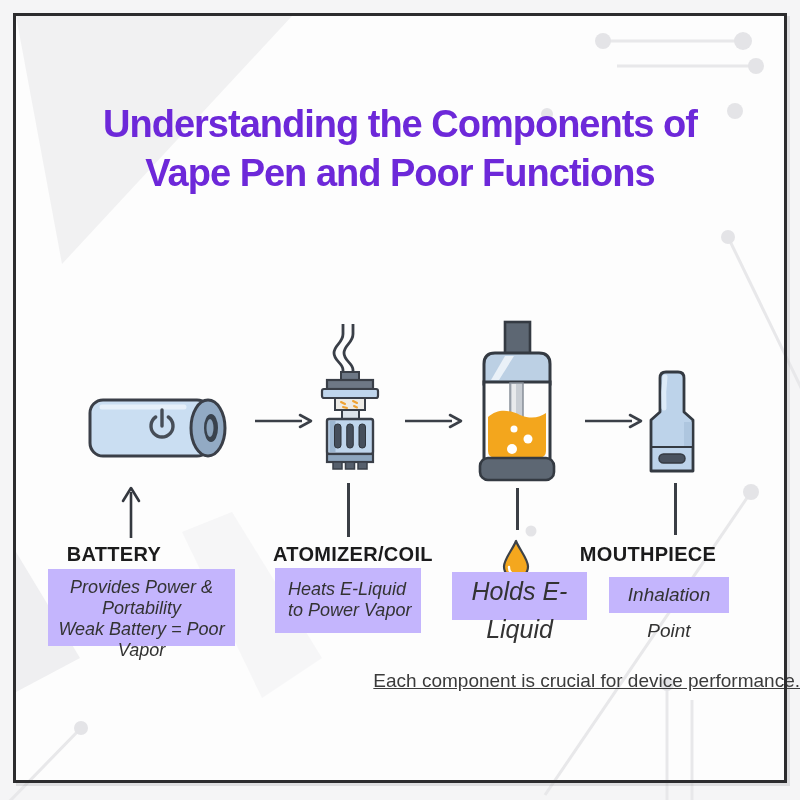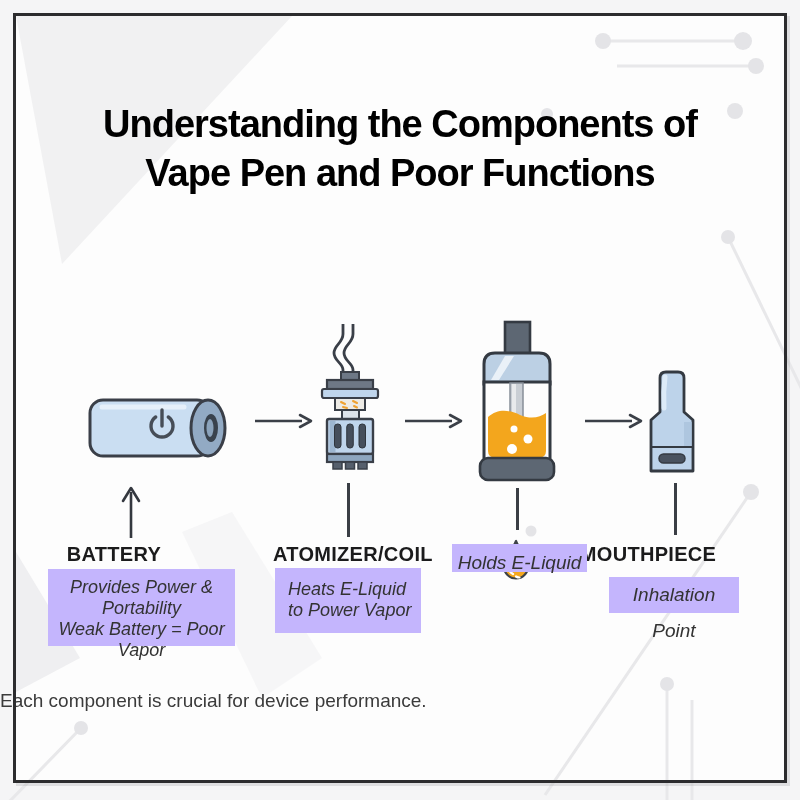--- a/index.html
+++ b/index.html
@@ -13,35 +13,35 @@
   .frame-bg{left:13px;top:13px;width:774px;height:770px;background:#fdfdfd;}
   .frame-border{
     left:13px;top:13px;width:774px;height:770px;box-sizing:border-box;
     border:3px solid #2c2c2e;background:transparent;z-index:4;
     box-shadow:3px 3px 0 rgba(120,120,125,0.18);
   }
   .decor{left:0;top:0;z-index:1;}
   .content{position:absolute;left:0;top:0;width:800px;height:800px;z-index:3;}
   .title{
     left:0;top:100px;width:800px;text-align:center;
-    font-size:38px;line-height:49px;font-weight:bold;color:#000000;
+    font-size:38px;line-height:49px;font-weight:bold;color:#6d28d9;
     letter-spacing:-1px;
   }
   .comp-label{
     font-weight:bold;font-size:20px;color:#1b1b1c;text-align:center;
     letter-spacing:0.3px;
   }
   .desc-box{
     background:#c4b5fd;color:#333;font-size:18px;line-height:21px;
     text-align:center;white-space:pre-line;box-sizing:border-box;font-style:italic;
   }
   .vline{background:#3a3e45;}
   .caption{
-    left:0;top:690px;width:800px;text-align:left;
-    font-size:19px;color:#3b3b3b;
+    left:0;top:670px;width:800px;text-align:right;
+    font-size:19px;color:#3b3b3b;text-decoration:underline;
   }
 </style>
 </head>
 <body>
 
 <div class="abs frame-bg"></div>
 
 <svg class="abs decor" width="800" height="800" viewBox="0 0 800 800">
   <g>
     <polygon points="16,16 292,16 62,264" fill="#f1f1f2"></polygon>
@@ -178,18 +178,18 @@
 
   <div class="abs comp-label" style="left:39px;top:543px;width:150px;">BATTERY</div>
   <div class="abs comp-label" style="left:273px;top:543px;width:150px;">ATOMIZER/COIL</div>
   <div class="abs comp-label" style="left:573px;top:543px;width:150px;">MOUTHPIECE</div>
 
   <div class="abs desc-box" style="left:48px;top:569px;width:187px;height:77px;padding-top:8px;">Provides Power &amp;
 Portability
 Weak Battery = Poor Vapor</div>
   <div class="abs desc-box" style="left:275px;top:568px;width:146px;height:65px;padding:11px 0 0 13px;text-align:left;">Heats E-Liquid
 to Power Vapor</div>
-  <div class="abs desc-box" style="left:452px;top:544px;width:135px;height:28px;line-height:38px;font-size:19px;">Holds E-Liquid</div>
-  <div class="abs desc-box" style="left:609px;top:577px;width:130px;height:36px;line-height:36px;font-size:19px;">Inhalation Point</div>
+  <div class="abs desc-box" style="left:452px;top:572px;width:135px;height:48px;line-height:38px;font-size:25px;">Holds E-Liquid</div>
+  <div class="abs desc-box" style="left:609px;top:577px;width:120px;height:36px;line-height:36px;font-size:19px;">Inhalation Point</div>
 
   <div class="abs caption">Each component is crucial for device performance.</div>
 
 </div>
 
 </body></html>

